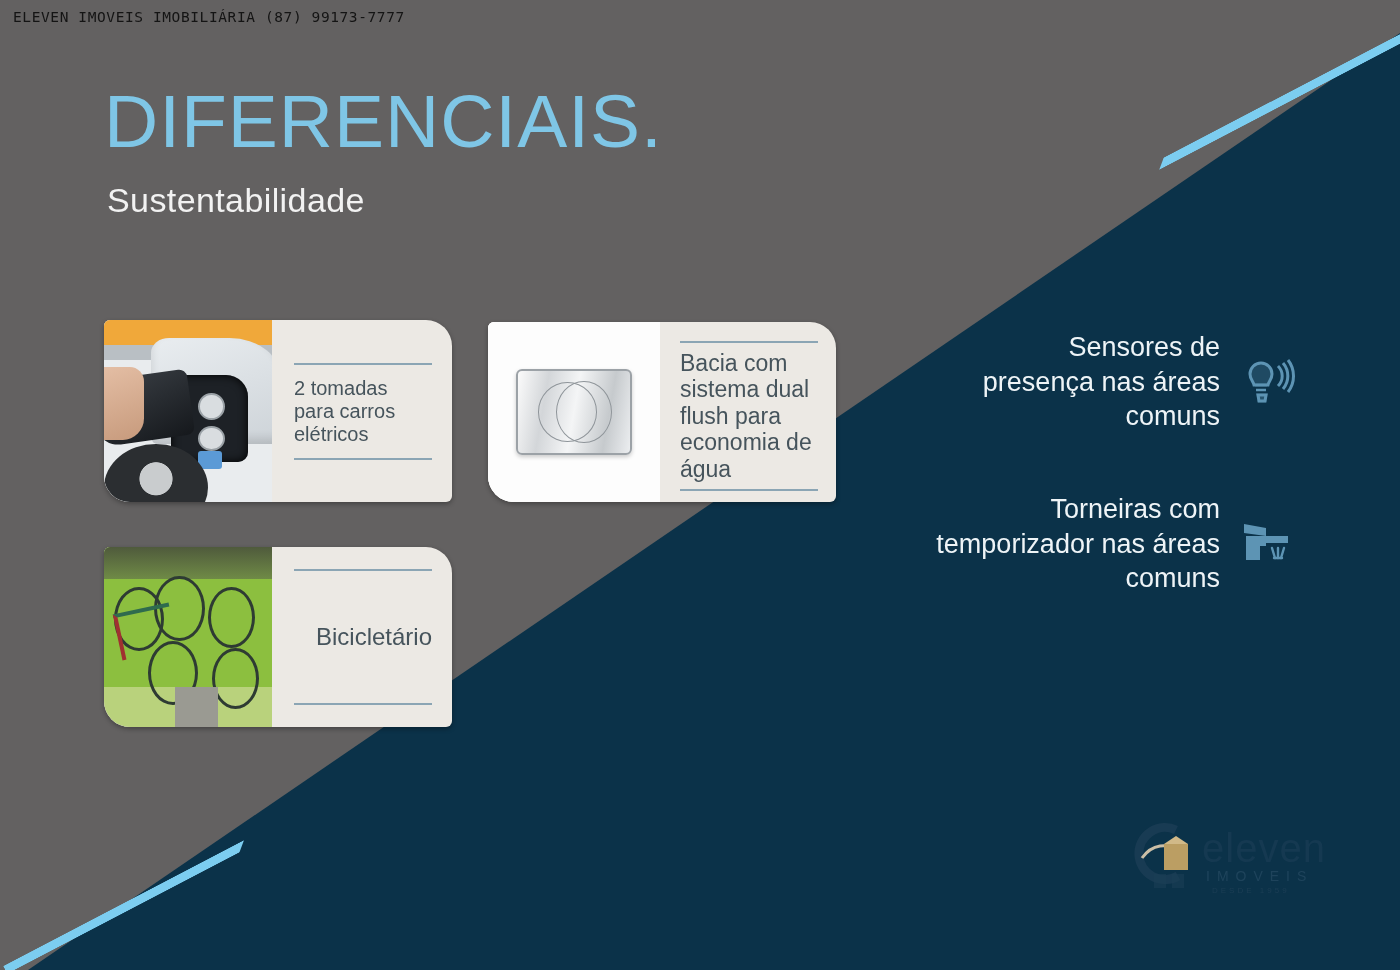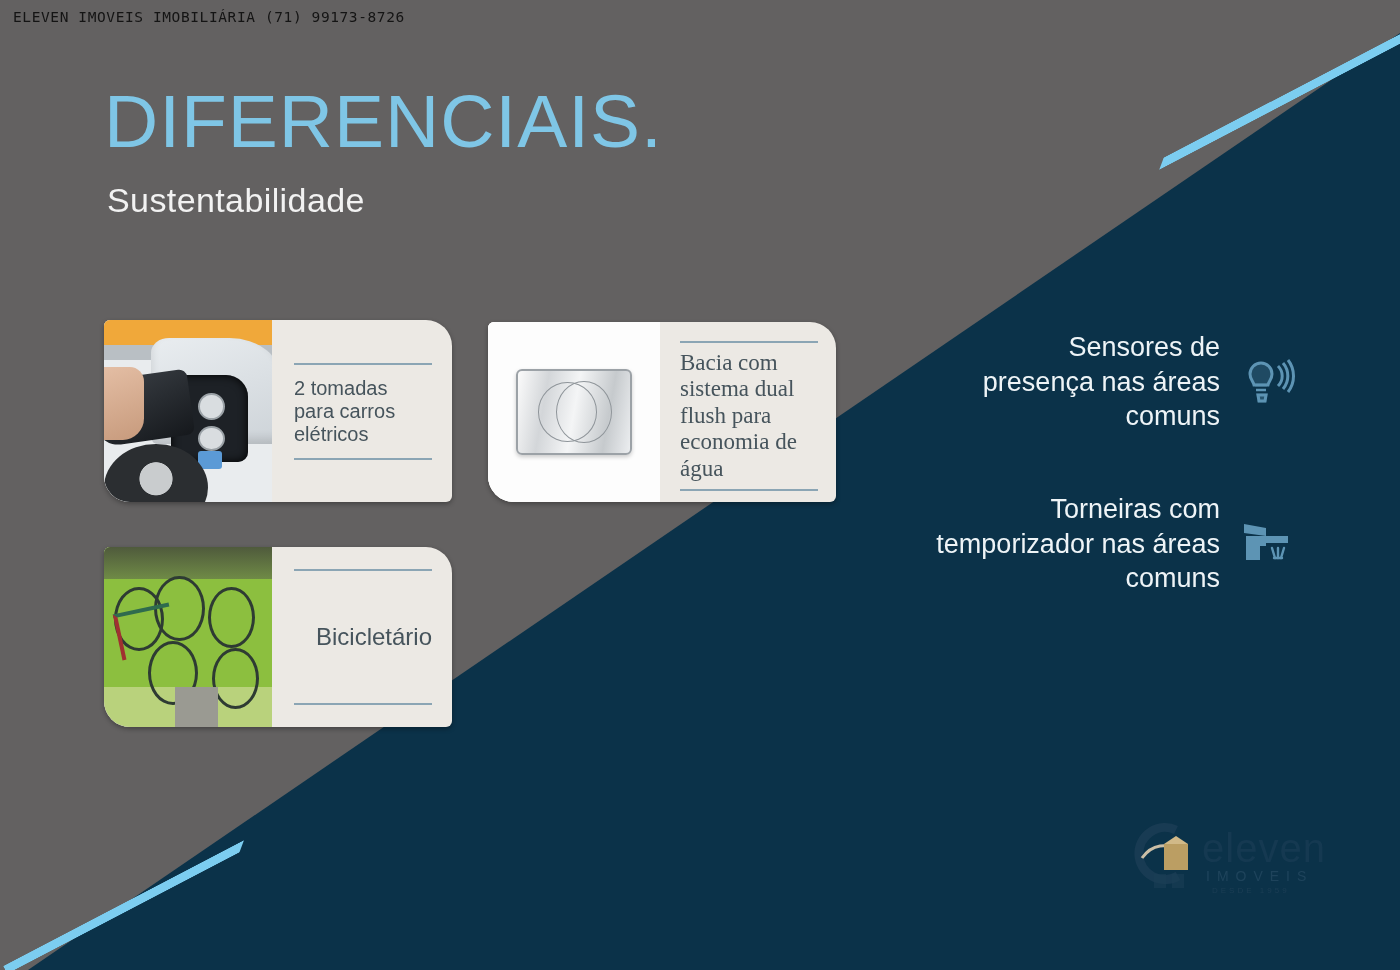--- a/index.html
+++ b/index.html
@@ -105,21 +105,21 @@
 
   
   #card-eletrico { left: 104px; top: 320px; width: 348px; height: 182px; }
   #card-eletrico .card-photo { width: 168px; }
   #card-eletrico .card-text { font-size: 20px; }
 
   
   #card-bacia { left: 488px; top: 322px; width: 348px; height: 180px;
     background: #ece9e4; border-radius: 6px 26px 6px 26px; }
   #card-bacia .card-photo { width: 172px; background: #fdfdfd; }
-  #card-bacia .card-body { padding: 10px 18px 2px 20px; font-family: Liberation Serif, serif; }
+  #card-bacia .card-body { padding: 10px 18px 2px 20px; }
   #card-bacia .card-text { font-size: 23px; padding: 7px 0; }
 
   
   #card-bike { left: 104px; top: 547px; width: 348px; height: 180px; }
   #card-bike .card-photo { width: 168px; }
   #card-bike .card-body { justify-content: space-between; padding: 22px 20px 22px 22px; }
   #card-bike .card-text { font-size: 24px; padding: 0; text-align: right; }
 
   
   .ph-ev {
@@ -253,21 +253,21 @@
 </head>
 <body>
 
 <div id="slide">
 
   <div class="navy-wedge precise"></div>
 
   <div class="stripe stripe-top"></div>
   <div class="stripe stripe-bottom"></div>
 
-  <div class="header-text">ELEVEN IMOVEIS IMOBILIÁRIA (71) 99173-8726</div>
+  <div class="header-text">ELEVEN IMOVEIS IMOBILIÁRIA (87) 99173-7777</div>
 
   <div class="title">DIFERENCIAIS.</div>
   <div class="subtitle">Sustentabilidade</div>
 
   <div class="card" id="card-eletrico">
     <div class="card-photo">
       <div class="ph-ev">
         <div class="car-body"></div>
         <div class="port"></div>
         <div class="socket1"></div>

